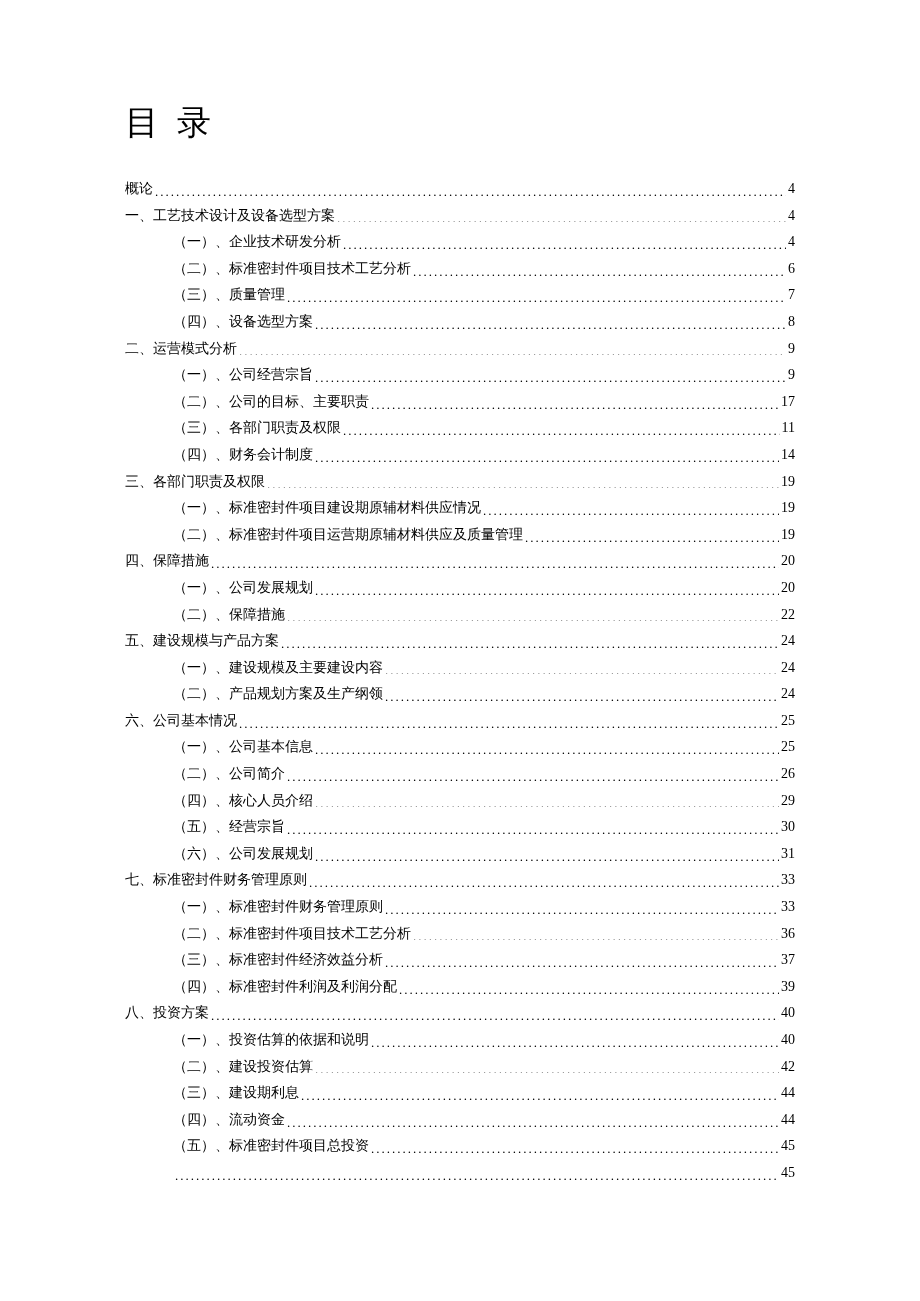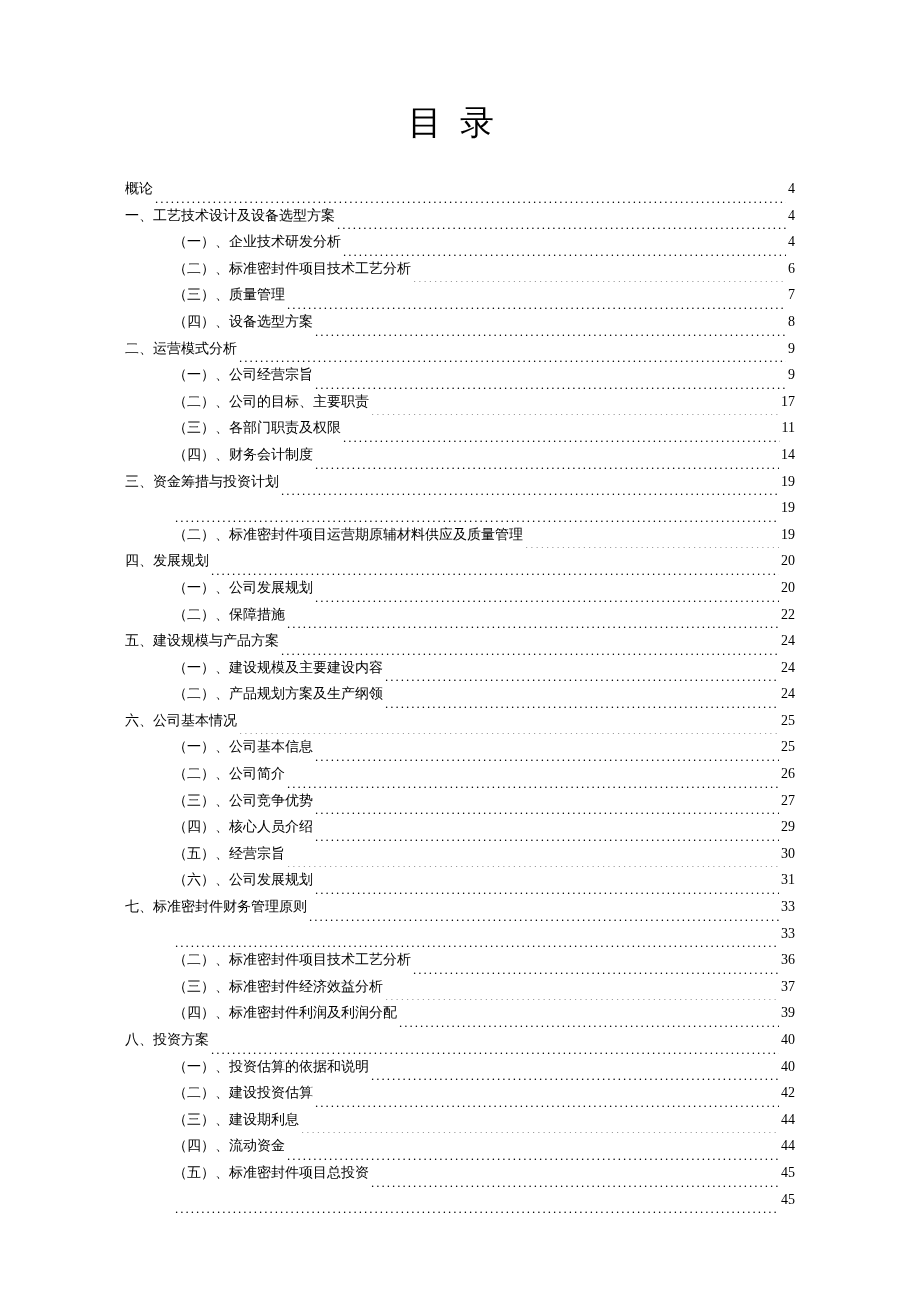--- a/index.html
+++ b/index.html
@@ -9,34 +9,33 @@
     }
     body {
       background: #ffffff;
       width: 920px;
       height: 1301px;
       font-family: "SimSun", "宋体", serif;
       color: #000000;
       padding: 100px 125px 80px 125px;
     }
     .title {
-      text-align: center;
       font-size: 34px;
       font-weight: normal;
       letter-spacing: 18px;
       margin-bottom: 30px;
       font-family: "SimSun", "宋体", serif;
     }
     .toc-list {
       list-style: none;
       width: 100%;
     }
     .toc-item {
       display: flex;
-      align-items: flex-end;
+      align-items: center;
       font-size: 14px;
       line-height: 1.9;
       white-space: nowrap;
     }
     .toc-item.level-0 {
       padding-left: 0;
     }
     .toc-item.level-1 {
       padding-left: 48px;
     }
@@ -120,35 +119,36 @@
       <span class="toc-label">（三）、各部门职责及权限</span>
       <span class="toc-dots"></span>
       <span class="toc-page">11</span>
     </li>
     <li class="toc-item level-1">
       <span class="toc-label">（四）、财务会计制度</span>
       <span class="toc-dots"></span>
       <span class="toc-page">14</span>
     </li>
     <li class="toc-item level-0">
-      <span class="toc-label">三、资金筹措与投资计划</span>
+      <span class="toc-label">三、各部门职责及权限</span>
       <span class="toc-dots"></span>
       <span class="toc-page">19</span>
     </li>
     <li class="toc-item level-1">
+      <span class="toc-label">（一）、标准密封件项目建设期原辅材料供应情况</span>
       <span class="toc-dots"></span>
       <span class="toc-page">19</span>
     </li>
     <li class="toc-item level-1">
       <span class="toc-label">（二）、标准密封件项目运营期原辅材料供应及质量管理</span>
       <span class="toc-dots"></span>
       <span class="toc-page">19</span>
     </li>
     <li class="toc-item level-0">
-      <span class="toc-label">四、发展规划</span>
+      <span class="toc-label">四、保障措施</span>
       <span class="toc-dots"></span>
       <span class="toc-page">20</span>
     </li>
     <li class="toc-item level-1">
       <span class="toc-label">（一）、公司发展规划</span>
       <span class="toc-dots"></span>
       <span class="toc-page">20</span>
     </li>
     <li class="toc-item level-1">
       <span class="toc-label">（二）、保障措施</span>
@@ -179,45 +179,41 @@
       <span class="toc-label">（一）、公司基本信息</span>
       <span class="toc-dots"></span>
       <span class="toc-page">25</span>
     </li>
     <li class="toc-item level-1">
       <span class="toc-label">（二）、公司简介</span>
       <span class="toc-dots"></span>
       <span class="toc-page">26</span>
     </li>
     <li class="toc-item level-1">
-      <span class="toc-label">（三）、公司竞争优势</span>
-      <span class="toc-dots"></span>
-      <span class="toc-page">27</span>
-    </li>
-    <li class="toc-item level-1">
       <span class="toc-label">（四）、核心人员介绍</span>
       <span class="toc-dots"></span>
       <span class="toc-page">29</span>
     </li>
     <li class="toc-item level-1">
       <span class="toc-label">（五）、经营宗旨</span>
       <span class="toc-dots"></span>
       <span class="toc-page">30</span>
     </li>
     <li class="toc-item level-1">
       <span class="toc-label">（六）、公司发展规划</span>
       <span class="toc-dots"></span>
       <span class="toc-page">31</span>
     </li>
     <li class="toc-item level-0">
       <span class="toc-label">七、标准密封件财务管理原则</span>
       <span class="toc-dots"></span>
       <span class="toc-page">33</span>
     </li>
     <li class="toc-item level-1">
+      <span class="toc-label">（一）、标准密封件财务管理原则</span>
       <span class="toc-dots"></span>
       <span class="toc-page">33</span>
     </li>
     <li class="toc-item level-1">
       <span class="toc-label">（二）、标准密封件项目技术工艺分析</span>
       <span class="toc-dots"></span>
       <span class="toc-page">36</span>
     </li>
     <li class="toc-item level-1">
       <span class="toc-label">（三）、标准密封件经济效益分析</span>

